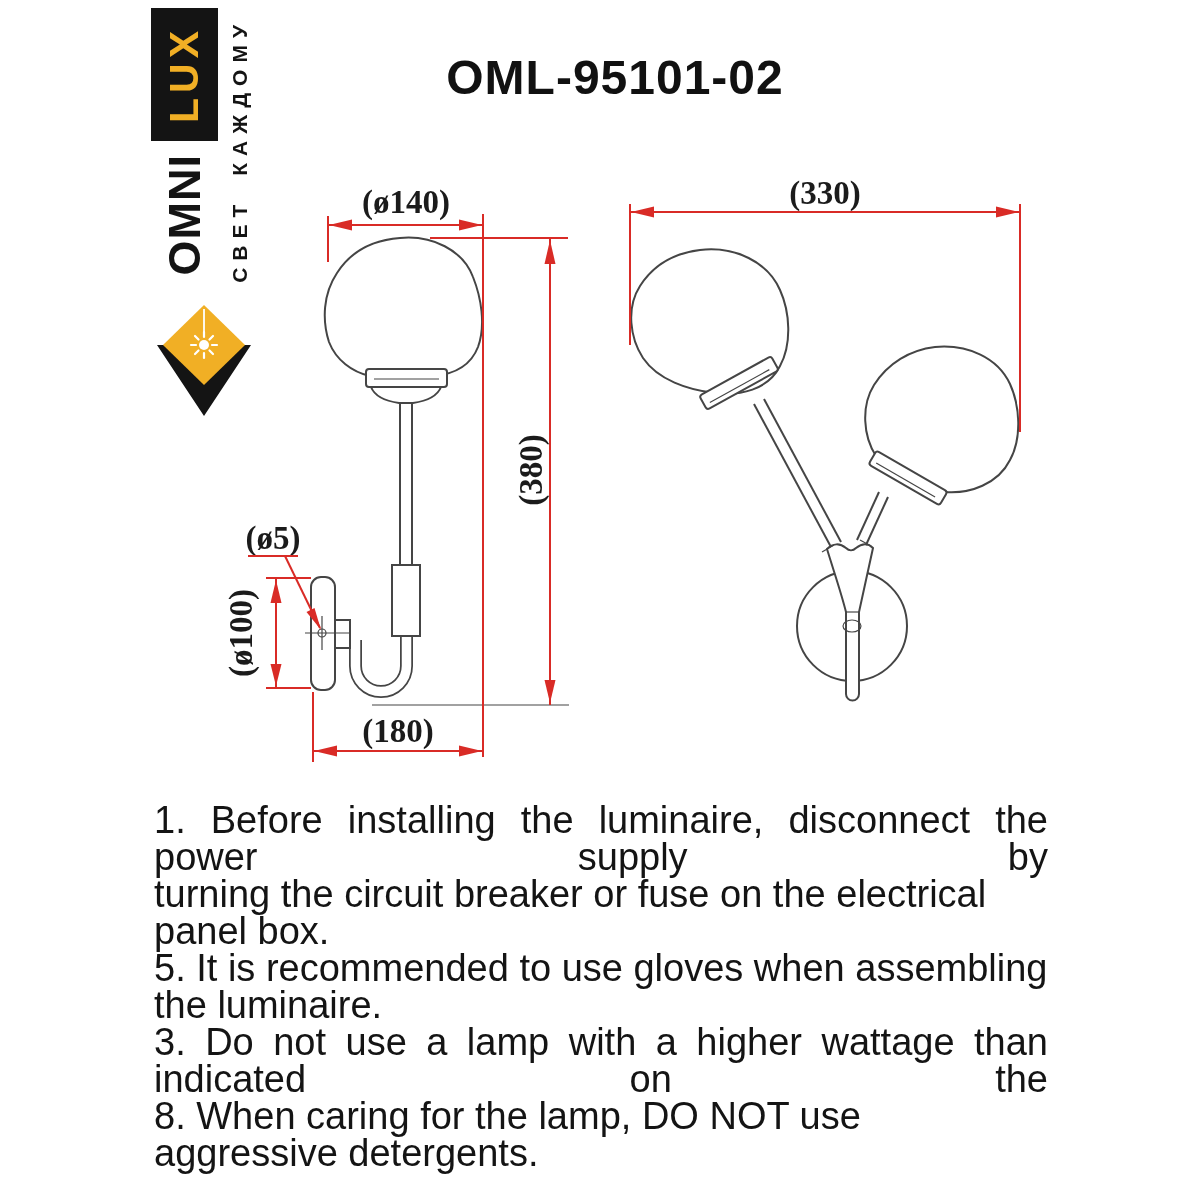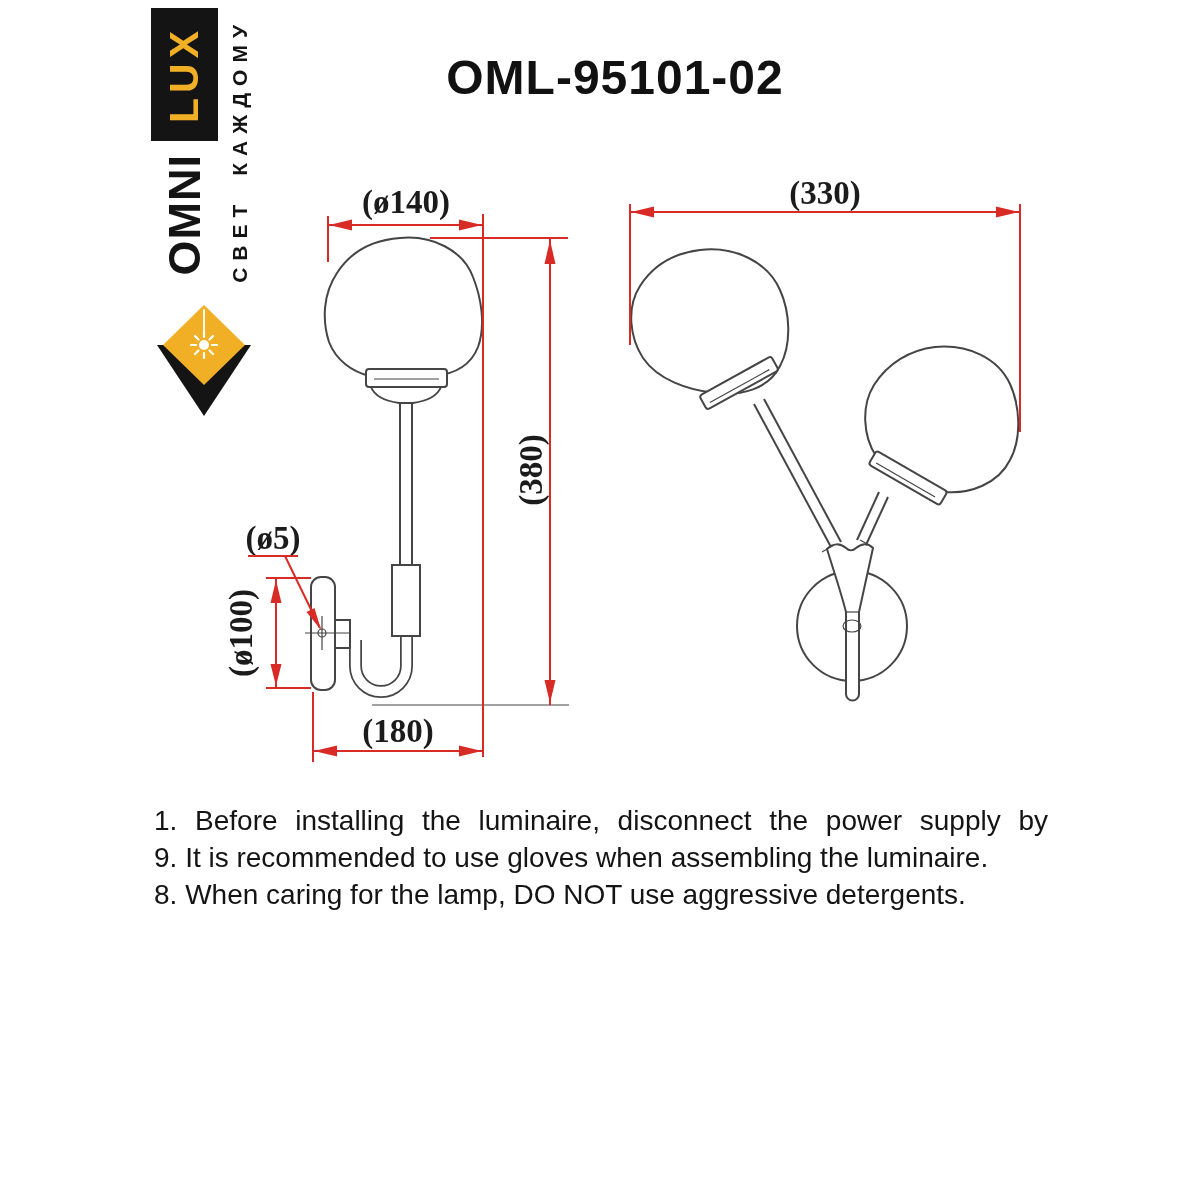--- a/index.html
+++ b/index.html
@@ -40,21 +40,21 @@
   .drawing .white-fill{fill:#ffffff;stroke:#454545;stroke-width:2;}
   .drawing .dim{stroke:#D92B26;stroke-width:2;fill:none;}
   .drawing .dim-arrow{fill:#D92B26;stroke:none;}
   .drawing .dim-label{
     fill:#1b1b1b;font-family:"Liberation Serif","DejaVu Serif",serif;
     font-weight:bold;font-size:33px;
   }
   
   .instructions{position:absolute;left:154px;top:802px;width:894px;}
   .ins{
-    margin:0;font-size:28px;line-height:37px;color:#141414;text-align:left;
+    margin:0;font-size:38px;line-height:37px;color:#141414;text-align:left;
   }
   .ins.justify{text-align:justify;text-align-last:justify;}
 </style>
 </head>
 <body>
 
 <div class="page">
 
   <div>
     <div class="lux-box">
@@ -210,17 +210,19 @@
       <line class="dim" x1="1020" y1="204" x2="1020" y2="432"></line>
       <line class="dim" x1="630" y1="212" x2="1020" y2="212"></line>
       <polygon class="dim-arrow" points="631,212 654,206.5 654,217.5"></polygon>
       <polygon class="dim-arrow" points="1019,212 996,206.5 996,217.5"></polygon>
       <text class="dim-label" x="825" y="204" text-anchor="middle">(330)</text>
     </g>
   </svg>
 
   <section class="instructions">
     <p class="ins justify">1. Before installing the luminaire, disconnect the power supply by</p>
-    <p class="ins">9. It is recommended to use gloves when assembling the luminaire.</p>
+    <p class="ins">turning the circuit breaker or fuse on the electrical panel box.</p>
+    <p class="ins">5. It is recommended to use gloves when assembling the luminaire.</p>
+    <p class="ins justify">3. Do not use a lamp with a higher wattage than indicated on the</p>
     <p class="ins">8. When caring for the lamp, DO NOT use aggressive detergents.</p>
   </section>
 
 </div>
 
 </body></html>

